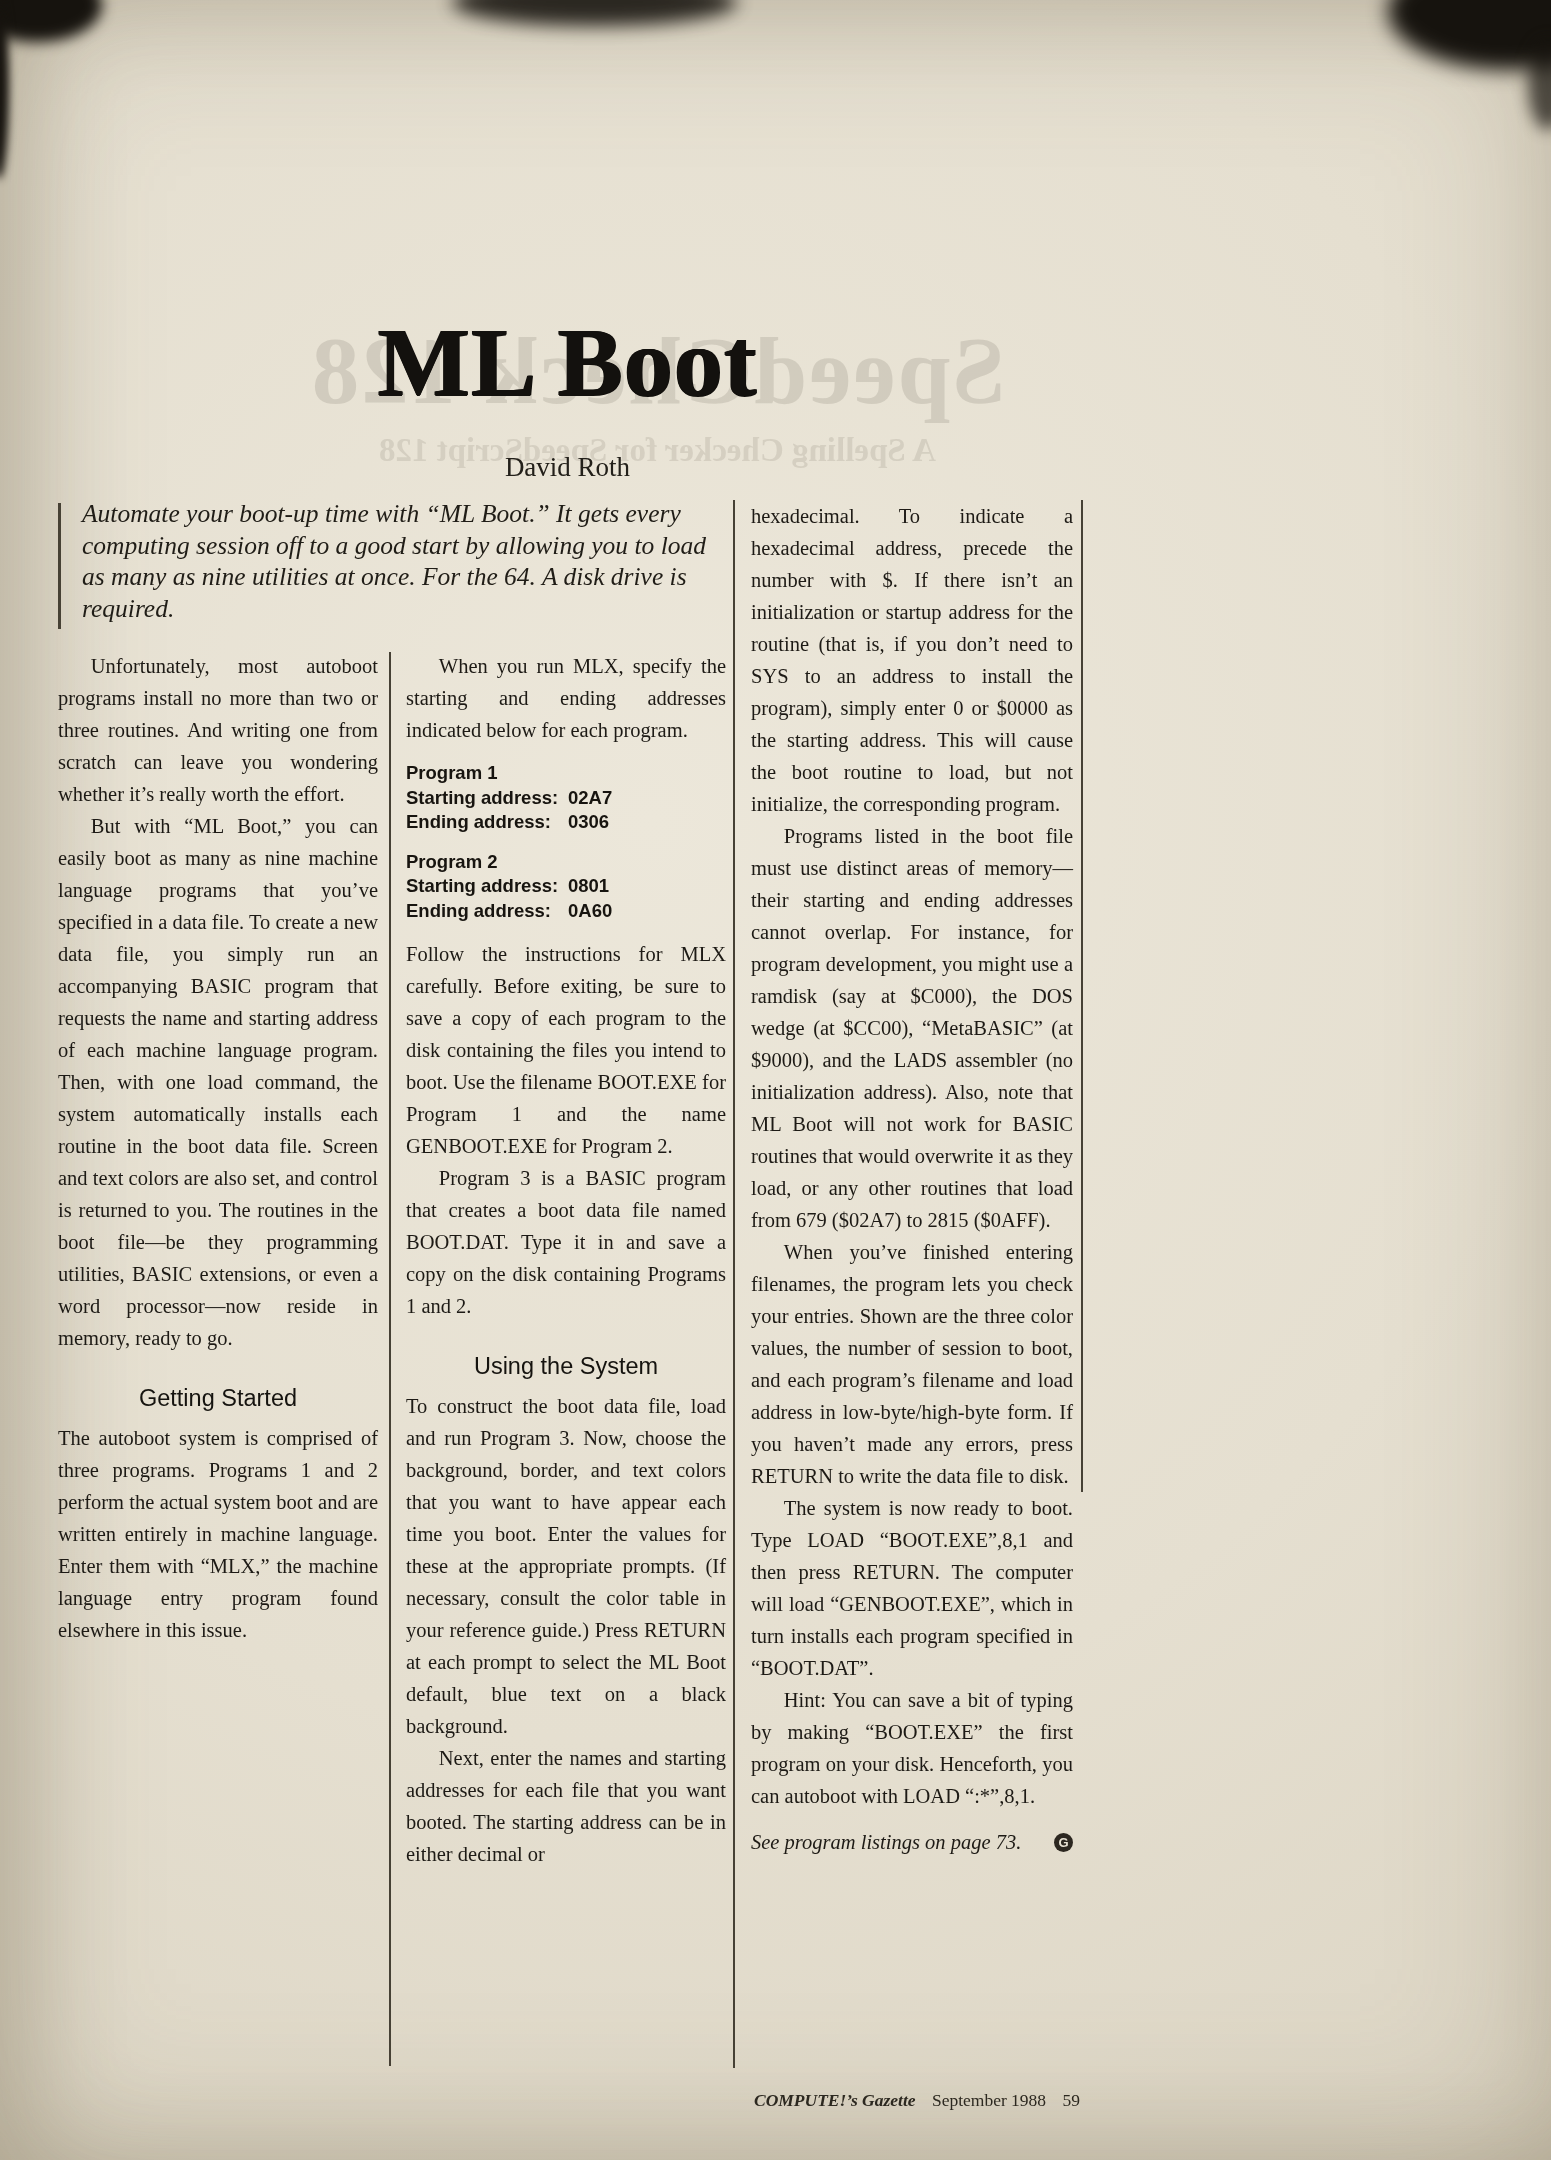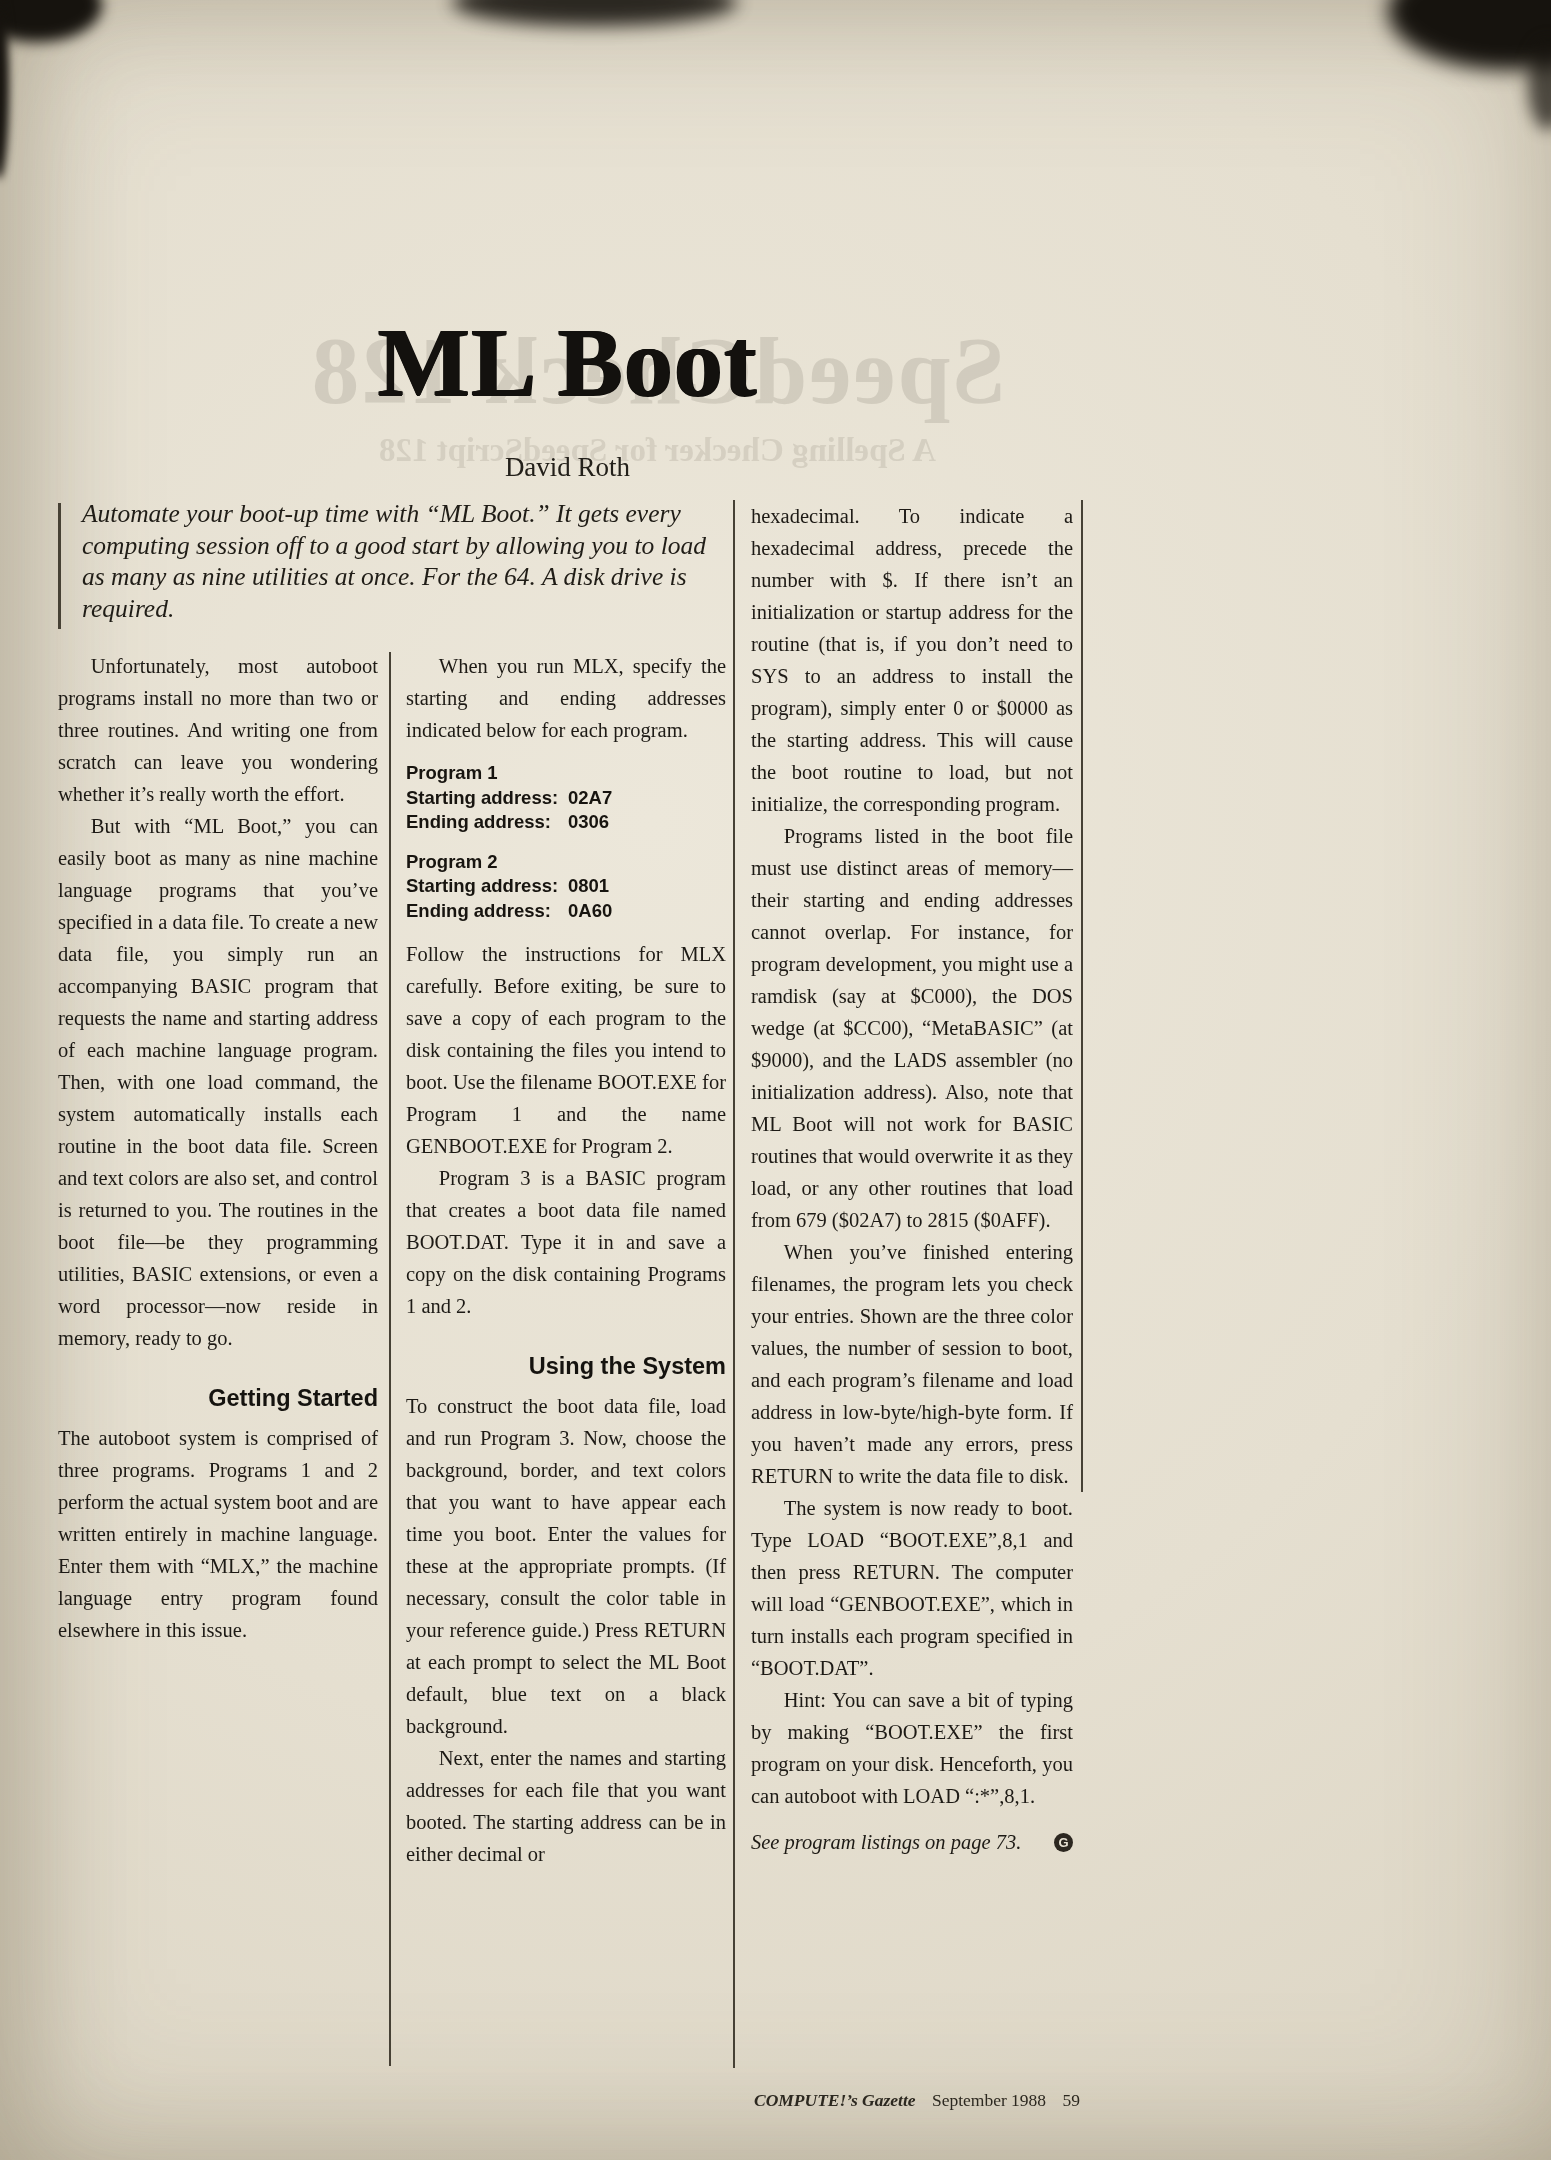--- a/index.html
+++ b/index.html
@@ -50,22 +50,22 @@
   .rule.div3{left:1081px;top:500px;width:2px;height:992px;}
 
   .col{position:absolute;z-index:2;font-size:20.5px;line-height:32px;
        text-align:justify;color:#1d1a15;}
   .col p{margin:0;hyphens:auto;-webkit-hyphens:auto;}
   .col p.ind{text-indent:1.6em;}
   .col1{left:58px;top:650px;width:320px;}
   .col2{left:406px;top:650px;width:320px;}
   .col3{left:751px;top:500px;width:322px;}
 
-  .heading{font-family:"Liberation Sans",sans-serif;font-weight:bold;
-           font-size:23.5px;margin:28px 0 8px;text-align:right;color:#15130f;}
+  .heading{font-family:"Liberation Sans",sans-serif;font-weight:normal;
+           font-size:23.5px;margin:28px 0 8px;text-align:center;color:#15130f;}
 
   .prog{font-family:"Liberation Sans",sans-serif;font-weight:bold;
         font-size:18.5px;line-height:24.5px;margin:15px 0;text-align:left;color:#17140f;}
   .prog .pname{display:block;}
   .prog .row{display:flex;}
   .prog .lab{width:162px;}
 
   .closing{margin-top:14px;font-style:italic;display:flex;align-items:center;
            justify-content:space-between;text-align:left;}
   .endmark{flex:0 0 auto;width:19px;height:19px;margin-left:8px;border-radius:50%;

